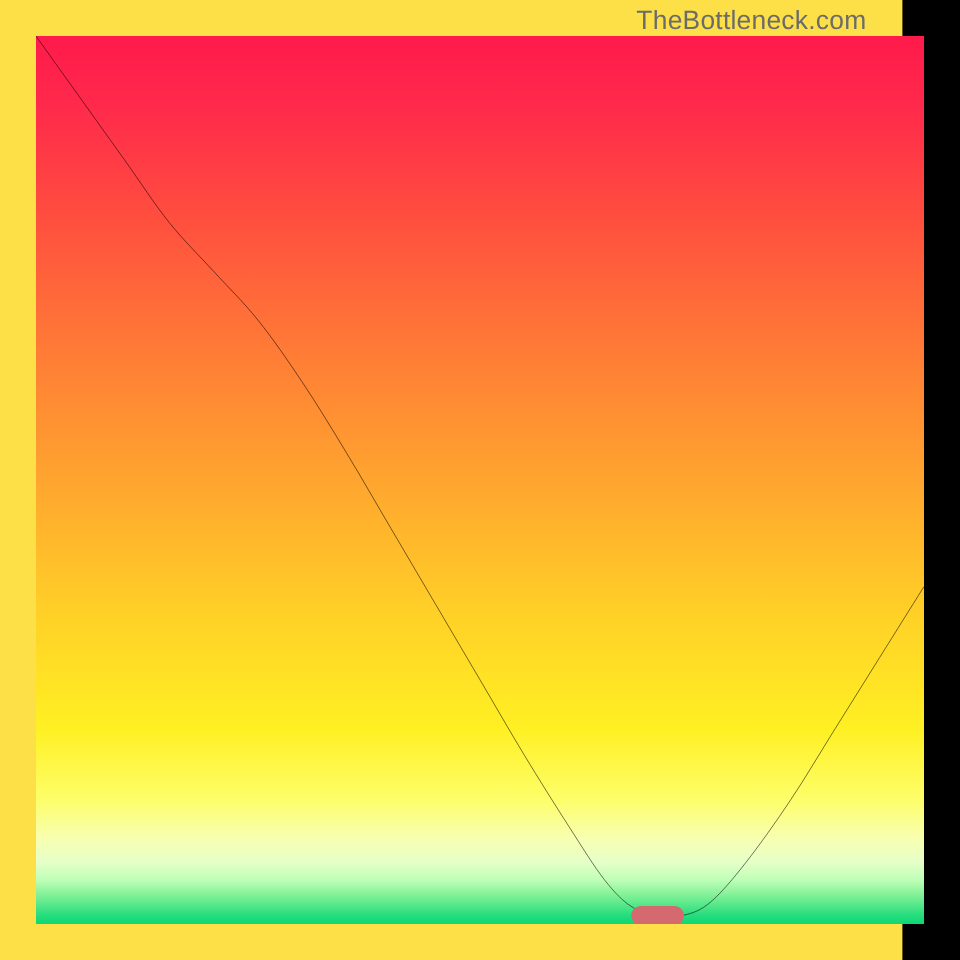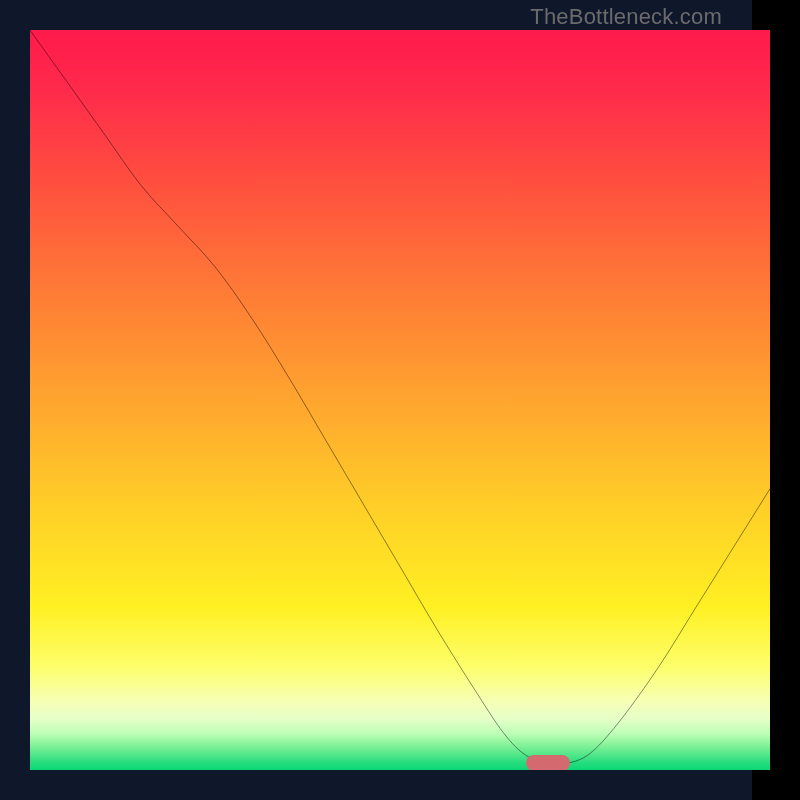--- a/index.html
+++ b/index.html
@@ -10,21 +10,21 @@
     background: #000;
     overflow: hidden;
     font-family: Arial, Helvetica, sans-serif;
   }
   .frame {
     position: absolute;
     left: 0;
     top: 0;
     width: 752px;
     height: 800px;
-    background: #0f172a;
+    background: #fde047;
   }
   .plot {
     position: absolute;
     left: 30px;
     top: 30px;
     width: 740px;
     height: 740px;
     overflow: hidden;
   }
   .gradient-bg {

